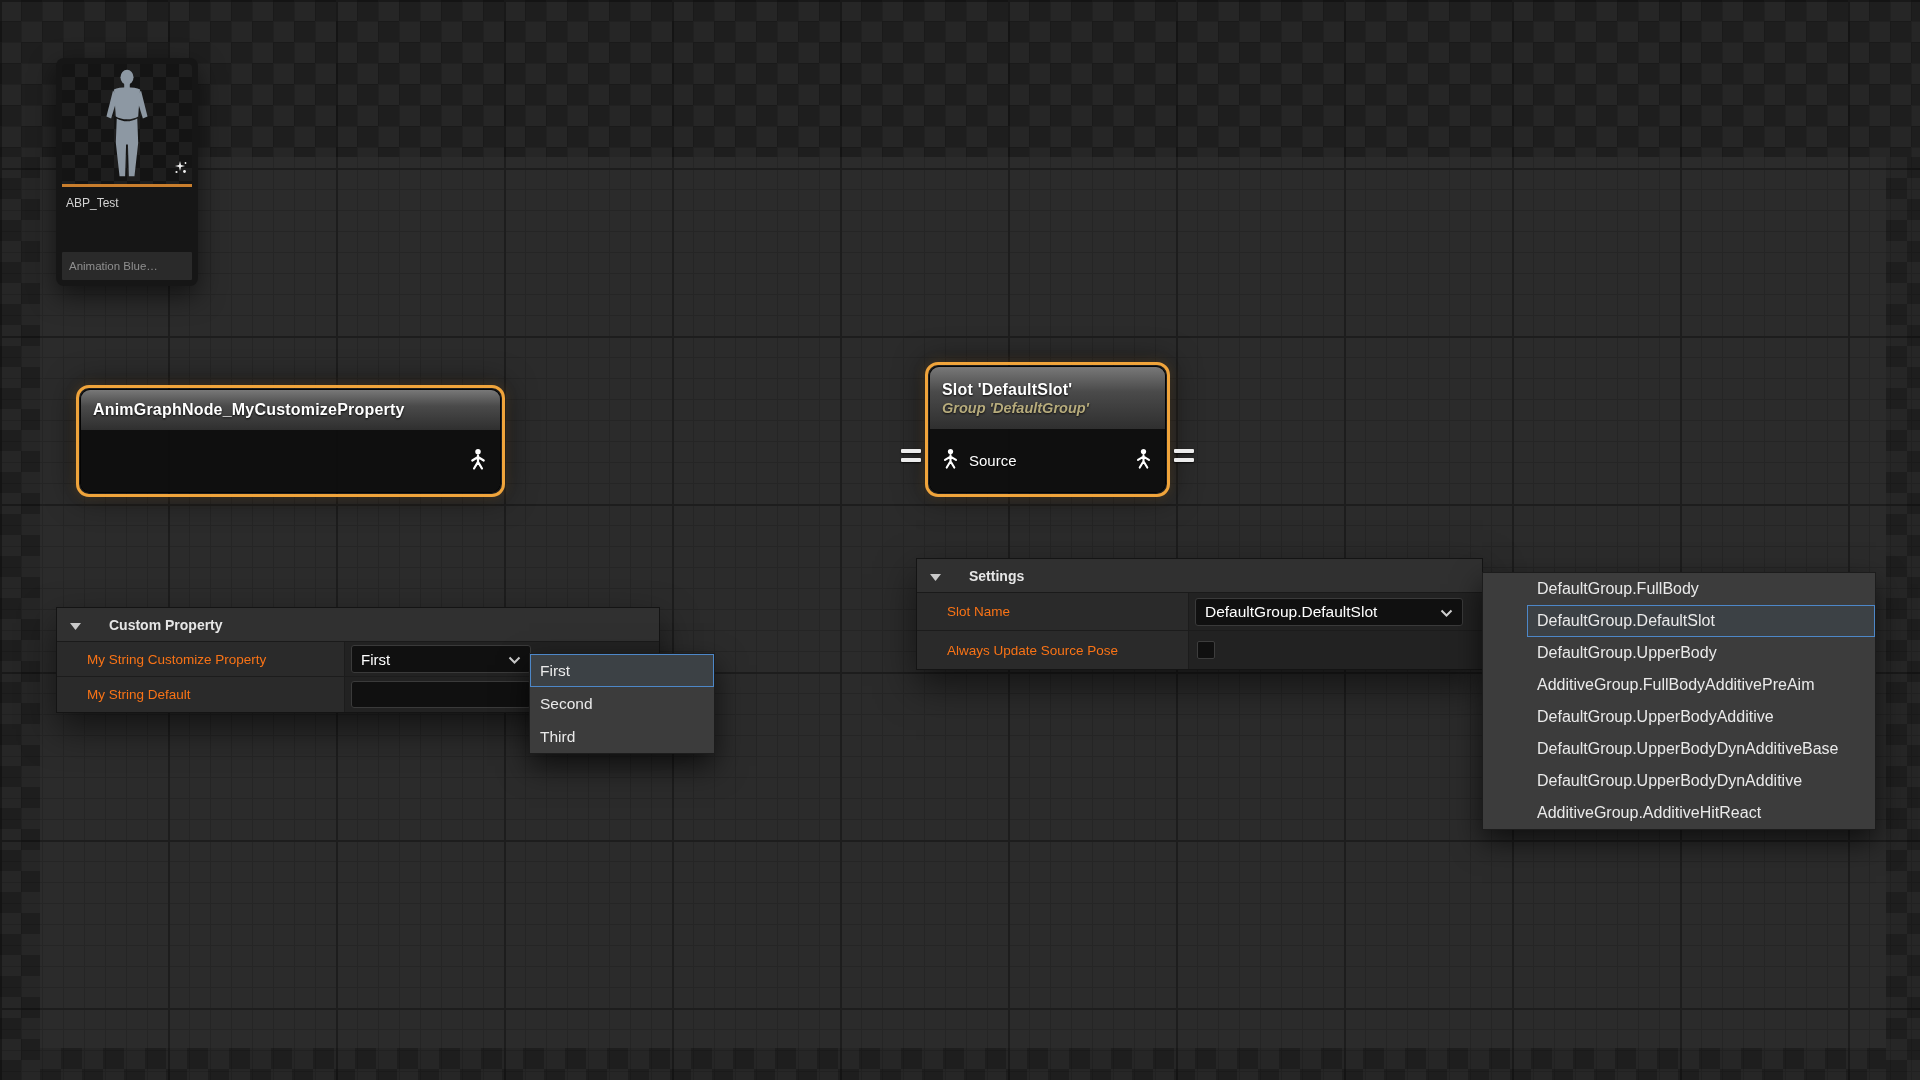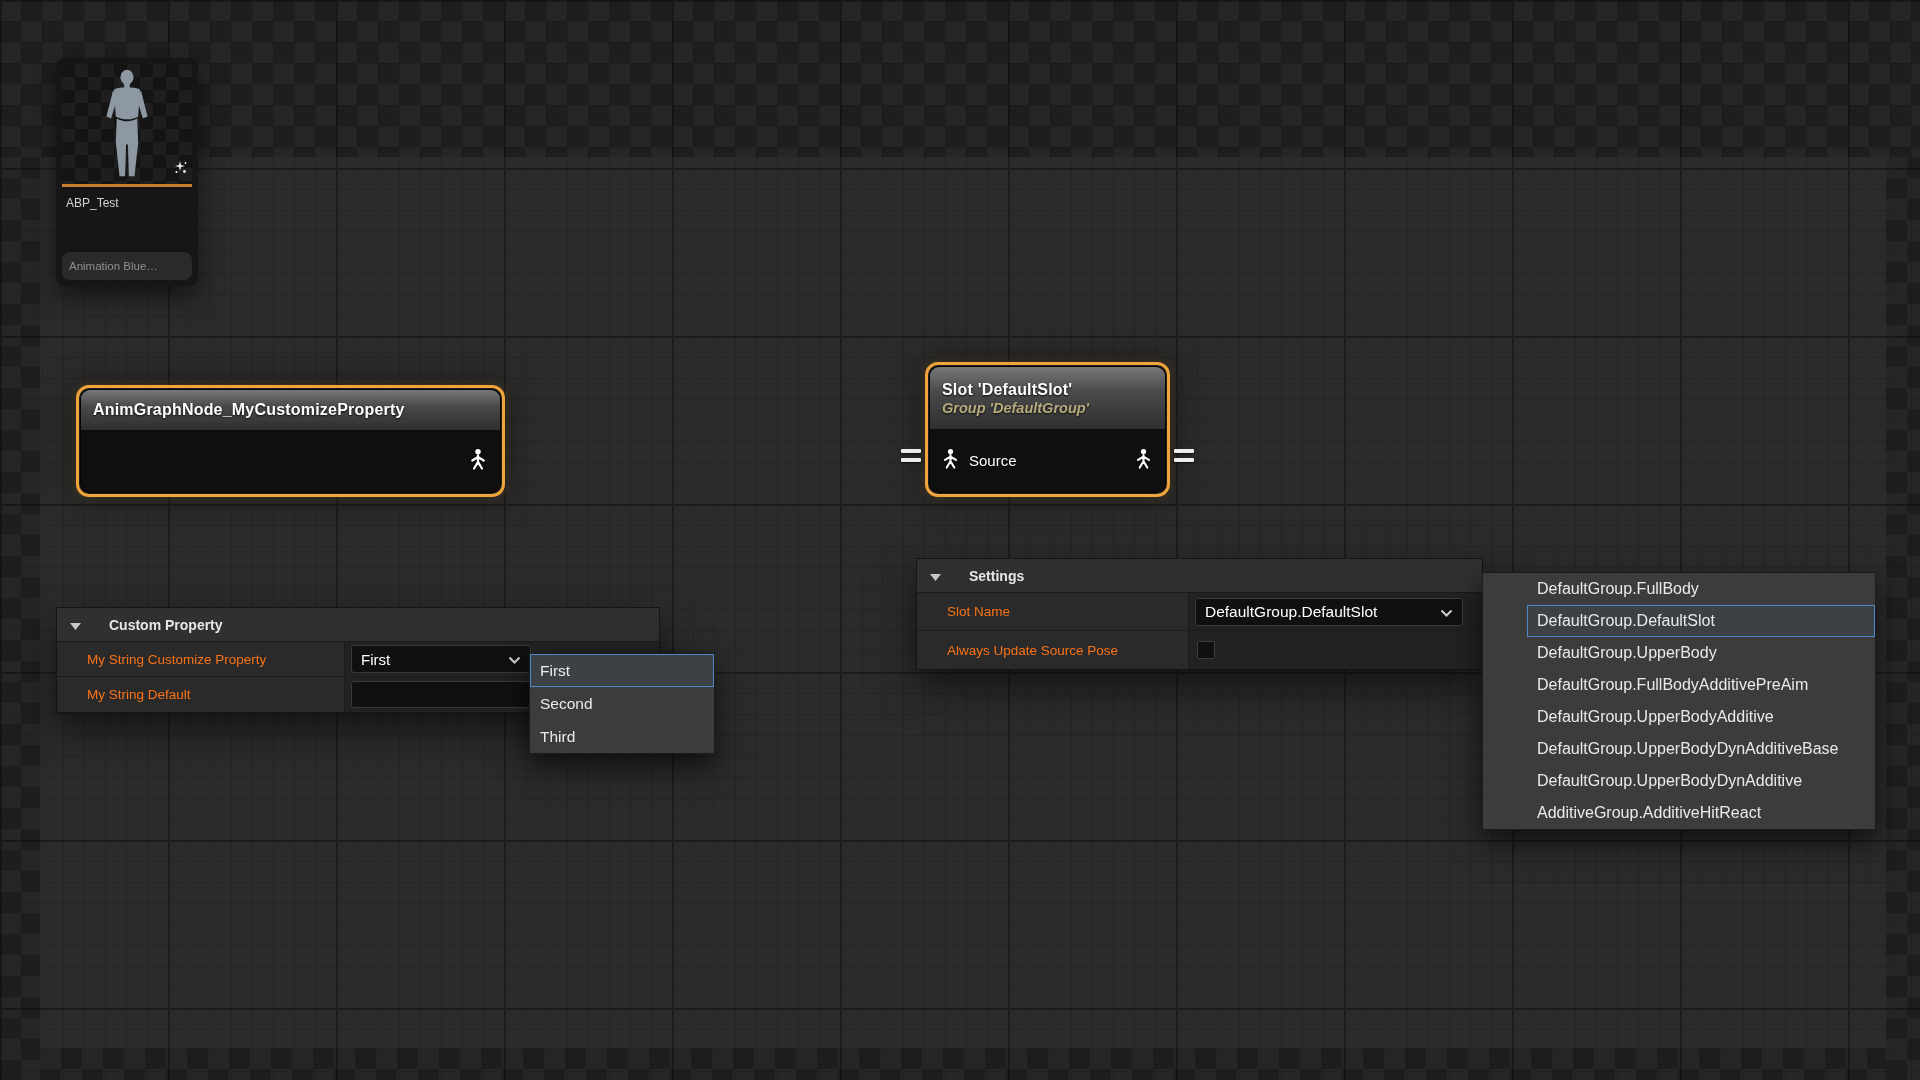--- a/index.html
+++ b/index.html
@@ -31,21 +31,21 @@
   .asset-card { position: absolute; left: 56px; top: 58px; width: 142px; height: 228px;
     background: #161616; border-radius: 8px; padding: 6px;
     box-shadow: 0 10px 26px rgba(0,0,0,.55); display: flex; flex-direction: column; }
   .asset-thumb { position: relative; height: 120px; border-radius: 4px 4px 0 0; overflow: hidden;
     background-color: #151515;
     background-image: repeating-conic-gradient(#1e1e1e 0% 25%, #141414 0% 50%);
     background-size: 26px 26px;
     display: flex; align-items: flex-end; justify-content: center; }
   .asset-bar { height: 3px; background: #c97e2d; }
   .asset-title { padding: 9px 4px 0 4px; font-size: 12px; color: #d2d2d2; }
-  .asset-type { margin-top: auto; background: #2a2a2a; border-radius: 8px; height: 28px;
+  .asset-type { margin-top: auto; background: #2a2a2a; border-radius: 1px; height: 28px;
     display: flex; align-items: center; padding: 0 7px; font-size: 11.5px; color: #8f8f8f; }
   .asset-sparkle { position: absolute; right: 4px; bottom: 4px; }
 
   
   .node { position: absolute; border: 3px solid #f0a43b; border-radius: 13px;
     background: rgba(8,8,8,.35); padding: 2px;
     box-shadow: 0 0 30px rgba(0,0,0,.55), 0 0 12px rgba(240,164,59,.25); }
   .node-inner { display: flex; flex-direction: column; height: 100%;
     border-radius: 9px; overflow: hidden; box-shadow: 0 0 0 1px rgba(0,0,0,.85); }
   .node-header { background: linear-gradient(180deg, #787878 0%, #4a4a4a 40%, #2f2f2f 100%);
@@ -273,20 +273,20 @@
       <div class="prop-value">
         <div class="checkbox"></div>
       </div>
     </div>
   </div>
 
   <div class="menu slot-menu">
     <div class="menu-item">DefaultGroup.FullBody</div>
     <div class="menu-item selected">DefaultGroup.DefaultSlot</div>
     <div class="menu-item">DefaultGroup.UpperBody</div>
-    <div class="menu-item">DefaultGroup.FullBodyAdditivePreAim</div>
+    <div class="menu-item">AdditiveGroup.FullBodyAdditivePreAim</div>
     <div class="menu-item">DefaultGroup.UpperBodyAdditive</div>
     <div class="menu-item">DefaultGroup.UpperBodyDynAdditiveBase</div>
     <div class="menu-item">DefaultGroup.UpperBodyDynAdditive</div>
     <div class="menu-item">AdditiveGroup.AdditiveHitReact</div>
   </div>
 
 </div>
 
 </body></html>

